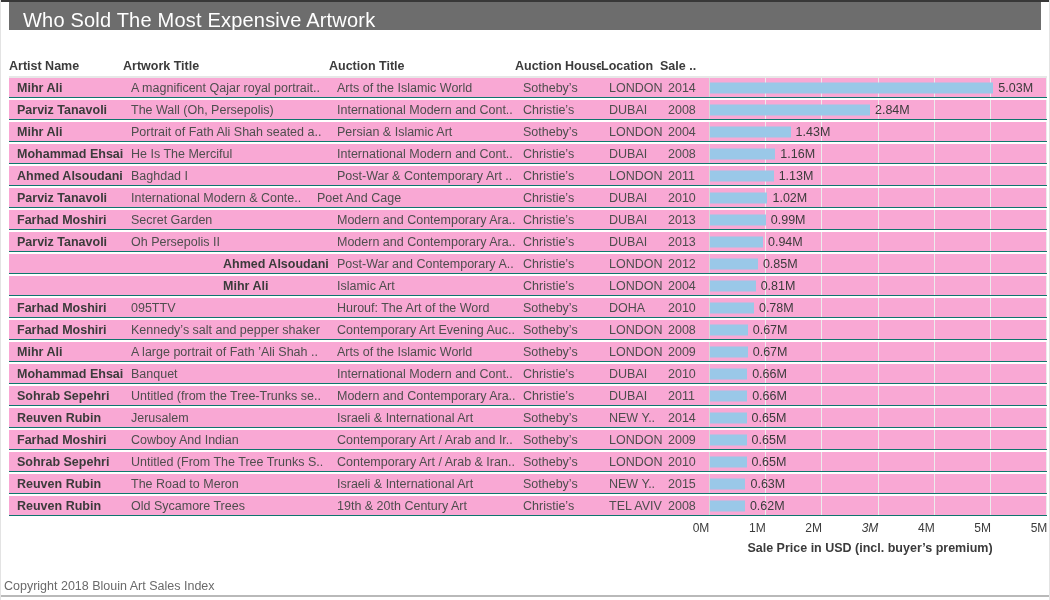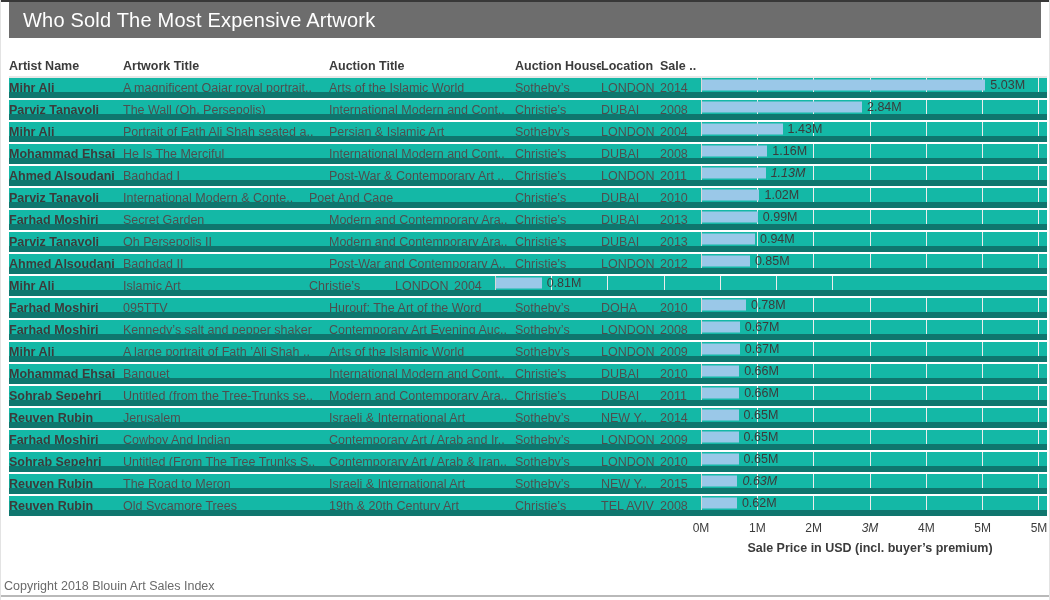--- a/index.html
+++ b/index.html
@@ -4,38 +4,38 @@
 <style>
   * { box-sizing: border-box; margin: 0; padding: 0; }
   html,body { width:1050px; height:600px; }
   body { font-family: "Liberation Sans", "DejaVu Sans", sans-serif; background:#fff; }
 
   .frame { position:relative; width:1050px; height:600px; background:#fff; overflow:hidden;
            border-left:1px solid #e3e3e3; border-right:1px solid #e3e3e3; }
   .top-border { position:absolute; top:0; left:0; right:0; height:2px; background:#383838; }
   .bottom-border { position:absolute; bottom:3px; left:0; right:0; height:2px; background:#b9b9b9; }
 
-  .titlebar { position:absolute; top:2px; left:8px; right:8px; height:36px; background:#6d6d6d;
+  .titlebar { position:absolute; top:2px; left:8px; right:8px; height:28px; background:#6d6d6d;
               color:#ffffff; font-size:20px; line-height:36px; padding-left:14px; letter-spacing:0.2px; }
 
   .viz { position:absolute; top:56px; left:8px; width:1038px; }
 
   .hdr-row { display:flex; height:20px; align-items:flex-end; padding-bottom:3px; }
   .hdr { font-size:12.5px; color:#3b3b3b; white-space:nowrap; overflow:hidden;font-weight:bold; }
 
   .col-artist   { flex:0 0 114px; }
   .col-artwork  { flex:0 0 206px; }
   .col-auction  { flex:0 0 186px; }
   .col-house    { flex:0 0 86px; }
   .col-location { flex:0 0 59px; }
   .col-year     { flex:0 0 41px; }
   .col-chart    { flex:0 0 338px; }
 
   .rows { border-top:2px solid #e7e7e7; }
-  .row { display:flex; height:20px; margin-bottom:2px; background:#14b8a6; border-bottom:6px solid #0f766e; }
+  .row { display:flex; height:20px; margin-bottom:2px; background:#f9a8d4; border-bottom:1px solid #0f766e;justify-content:flex-end; }
   .cell { font-size:12.5px; color:#4e4e4e; line-height:20px; white-space:nowrap; overflow:hidden; padding-right:4px; }
   .cell.artist { font-weight:700; color:#3b3b3b; }
 
   .cell.chart { position:relative; padding:0; overflow:visible;
     background-image:
       linear-gradient(#d8d8d8,#d8d8d8),
       linear-gradient(#ececec,#ececec),
       linear-gradient(#ececec,#ececec),
       linear-gradient(#ececec,#ececec),
       linear-gradient(#ececec,#ececec),
@@ -128,21 +128,21 @@
         </div>
         <div class="row">
           <div class="cell artist col-artist">Ahmed Alsoudani</div>
           <div class="cell col-artwork">Baghdad I</div>
           <div class="cell col-auction">Post-War &amp; Contemporary Art ..</div>
           <div class="cell col-house">Christie’s</div>
           <div class="cell col-location">LONDON</div>
           <div class="cell col-year">2011</div>
           <div class="cell chart col-chart">
             <div class="bar" style="width: 18.8333%; background: rgb(154, 200, 232);"></div>
-            <div class="bar-label" style="left: calc(18.8333% + 6px); font-style: italic;">1.13M</div>
+            <div class="bar-label" style="left: calc(18.8333% + 6px);">1.13M</div>
           </div>
         </div>
         <div class="row">
           <div class="cell artist col-artist">Parviz Tanavoli</div>
           <div class="cell col-auction">International Modern &amp; Conte..</div>
           <div class="cell col-artwork">Poet And Cage</div>
           <div class="cell col-house">Christie’s</div>
           <div class="cell col-location">DUBAI</div>
           <div class="cell col-year">2010</div>
           <div class="cell chart col-chart">
@@ -169,21 +169,20 @@
           <div class="cell col-house">Christie’s</div>
           <div class="cell col-location">DUBAI</div>
           <div class="cell col-year">2013</div>
           <div class="cell chart col-chart">
             <div class="bar" style="width: 15.6667%; background: rgb(154, 200, 232);"></div>
             <div class="bar-label" style="left: calc(15.6667% + 6px);">0.94M</div>
           </div>
         </div>
         <div class="row">
           <div class="cell artist col-artist">Ahmed Alsoudani</div>
-          <div class="cell col-artwork">Baghdad II</div>
           <div class="cell col-auction">Post-War and Contemporary A..</div>
           <div class="cell col-house">Christie’s</div>
           <div class="cell col-location">LONDON</div>
           <div class="cell col-year">2012</div>
           <div class="cell chart col-chart">
             <div class="bar" style="width: 14.1667%; background: rgb(154, 200, 232);"></div>
             <div class="bar-label" style="left: calc(14.1667% + 6px);">0.85M</div>
           </div>
         </div>
         <div class="row">
@@ -295,21 +294,21 @@
         </div>
         <div class="row">
           <div class="cell artist col-artist">Reuven Rubin</div>
           <div class="cell col-artwork">The Road to Meron</div>
           <div class="cell col-auction">Israeli &amp; International Art</div>
           <div class="cell col-house">Sotheby’s</div>
           <div class="cell col-location">NEW Y..</div>
           <div class="cell col-year">2015</div>
           <div class="cell chart col-chart">
             <div class="bar" style="width: 10.5%; background: rgb(154, 200, 232);"></div>
-            <div class="bar-label" style="left: calc(10.5% + 6px); font-style: italic;">0.63M</div>
+            <div class="bar-label" style="left: calc(10.5% + 6px);">0.63M</div>
           </div>
         </div>
         <div class="row">
           <div class="cell artist col-artist">Reuven Rubin</div>
           <div class="cell col-artwork">Old Sycamore Trees</div>
           <div class="cell col-auction">19th &amp; 20th Century Art</div>
           <div class="cell col-house">Christie’s</div>
           <div class="cell col-location">TEL AVIV</div>
           <div class="cell col-year">2008</div>
           <div class="cell chart col-chart">

